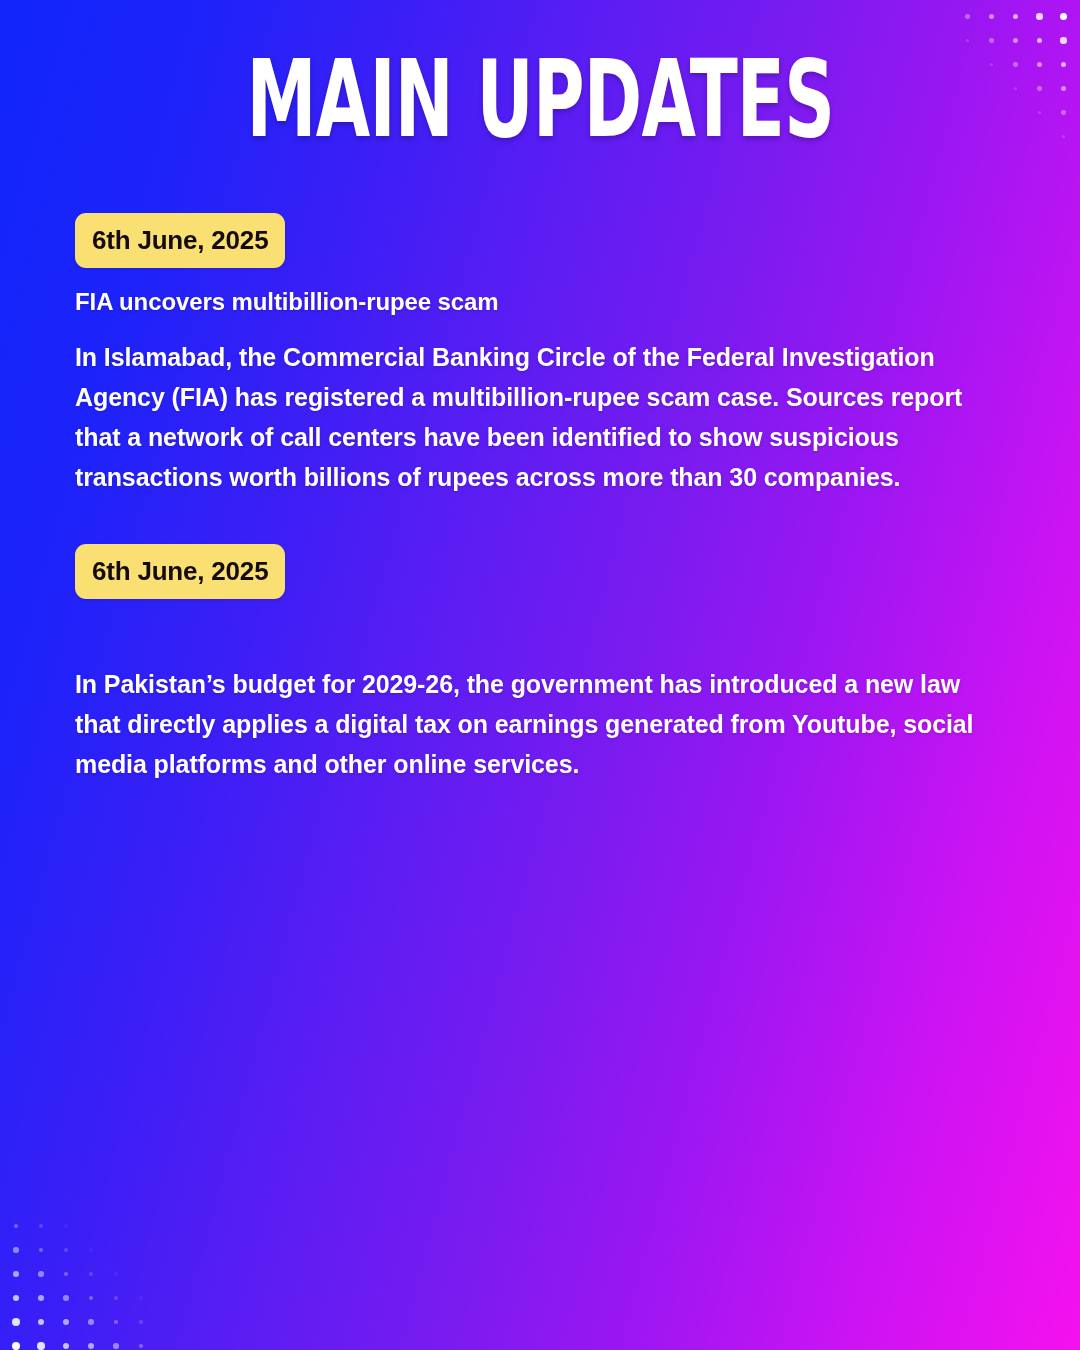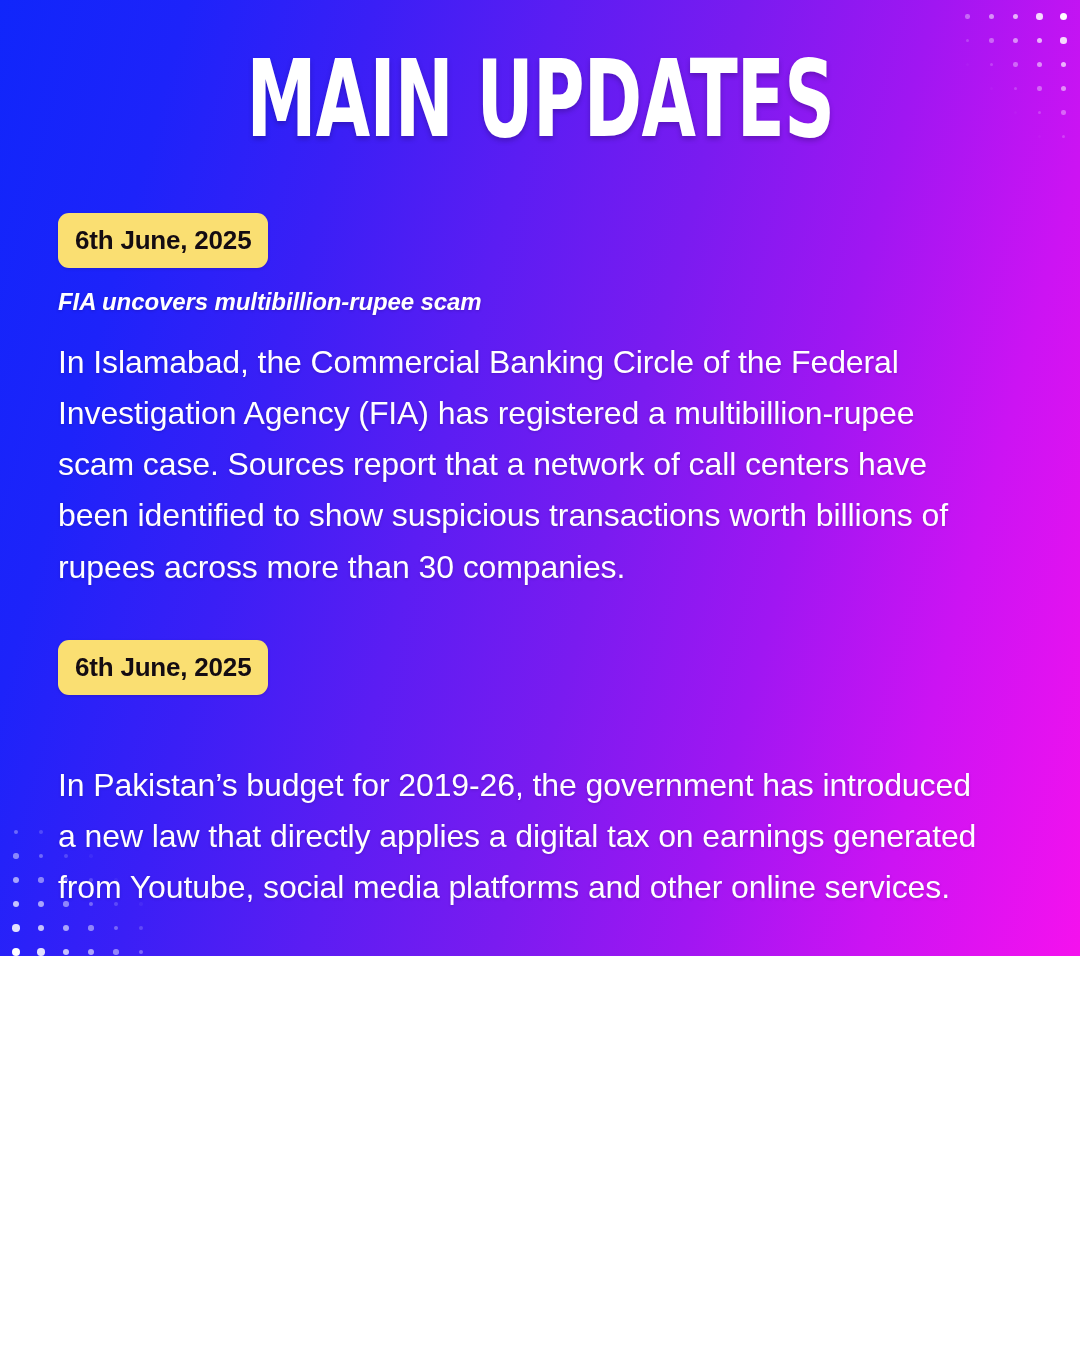--- a/index.html
+++ b/index.html
@@ -9,21 +9,21 @@
   body {
     width: 1080px;
     height: 1350px;
     font-family: "Liberation Sans", sans-serif;
     overflow: hidden;
   }
 
   .poster {
     position: relative;
     width: 1080px;
-    height: 956px;
+    height: 1350px;
     background:
       linear-gradient(105deg,
         #1026fb 0%,
         #1d23fa 14%,
         #3a1ff6 28%,
         #5b1df3 42%,
         #7a1bf0 56%,
         #a016f2 70%,
         #cc13f3 84%,
         #f511ee 100%);
@@ -74,21 +74,21 @@
     transform: scaleX(0.80) scaleY(1.22);
     transform-origin: center top;
     text-shadow: 0 2px 5px rgba(20,0,60,0.28);
     white-space: nowrap;
   }
 
   
   .content {
     position: absolute;
     top: 213px;
-    left: 58px;
+    left: 75px;
     width: 930px;
   }
 
   .section {
     margin-bottom: 0;
   }
 
   .date-badge {
     display: inline-block;
     background: #fadf72;
@@ -104,27 +104,26 @@
 
   .headline {
     margin: 18px 0 0 0;
     font-size: 24px;
     font-weight: 700;
     line-height: 1.33;
     color: #ffffff;
     letter-spacing: -0.1px;
     max-width: 905px;
     text-shadow: 0 1px 3px rgba(30,0,70,0.25);
-    font-style: italic;
   }
 
   .body-text {
     margin: 19px 0 0 0;
-    font-size: 32px;
-    font-weight: 400;
+    font-size: 25px;
+    font-weight: 700;
     line-height: 1.60;
     color: #ffffff;
     letter-spacing: -0.1px;
     max-width: 925px;
     text-shadow: 0 1px 3px rgba(30,0,70,0.22);
   }
 
   .gap-1 { height: 47px; }
   .gap-2 { height: 46px; }
 </style>
@@ -174,21 +173,21 @@
 
     <div class="gap-1"></div>
 
     <div class="section">
       <div class="date-badge">6th June, 2025</div>
     </div>
 
     <div class="gap-2"></div>
 
     <div class="section">
-      <p class="body-text">In Pakistan’s budget for 2019-26, the government has introduced a new law that directly applies a digital tax on earnings generated from Youtube, social media platforms and other online services.</p>
+      <p class="body-text">In Pakistan’s budget for 2029-26, the government has introduced a new law that directly applies a digital tax on earnings generated from Youtube, social media platforms and other online services.</p>
     </div>
 
   </div>
 
   <div class="dots dots-bottomleft">
       <span class="dot" style="width: 4.625px; height: 4.625px; background: rgb(255, 255, 255); opacity: 0.325; left: 13.6875px; top: 13.6875px;"></span>
       <span class="dot" style="width: 3.95px; height: 3.95px; background: rgb(255, 255, 255); opacity: 0.19; left: 39.025px; top: 14.025px;"></span>
       <span class="dot" style="width: 3.275px; height: 3.275px; background: rgb(255, 255, 255); opacity: 0.055; left: 64.3625px; top: 14.3625px;"></span>
       <span class="dot" style="width: 5.3px; height: 5.3px; background: rgb(255, 255, 255); opacity: 0.46; left: 13.35px; top: 37.35px;"></span>
       <span class="dot" style="width: 4.625px; height: 4.625px; background: rgb(255, 255, 255); opacity: 0.325; left: 38.6875px; top: 37.6875px;"></span>

